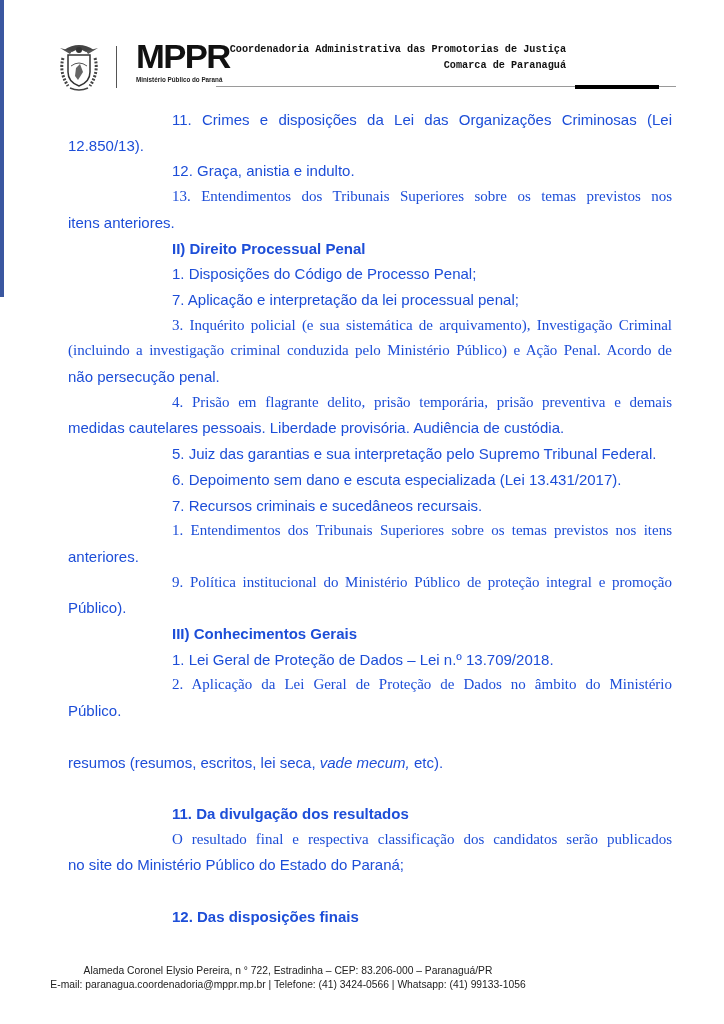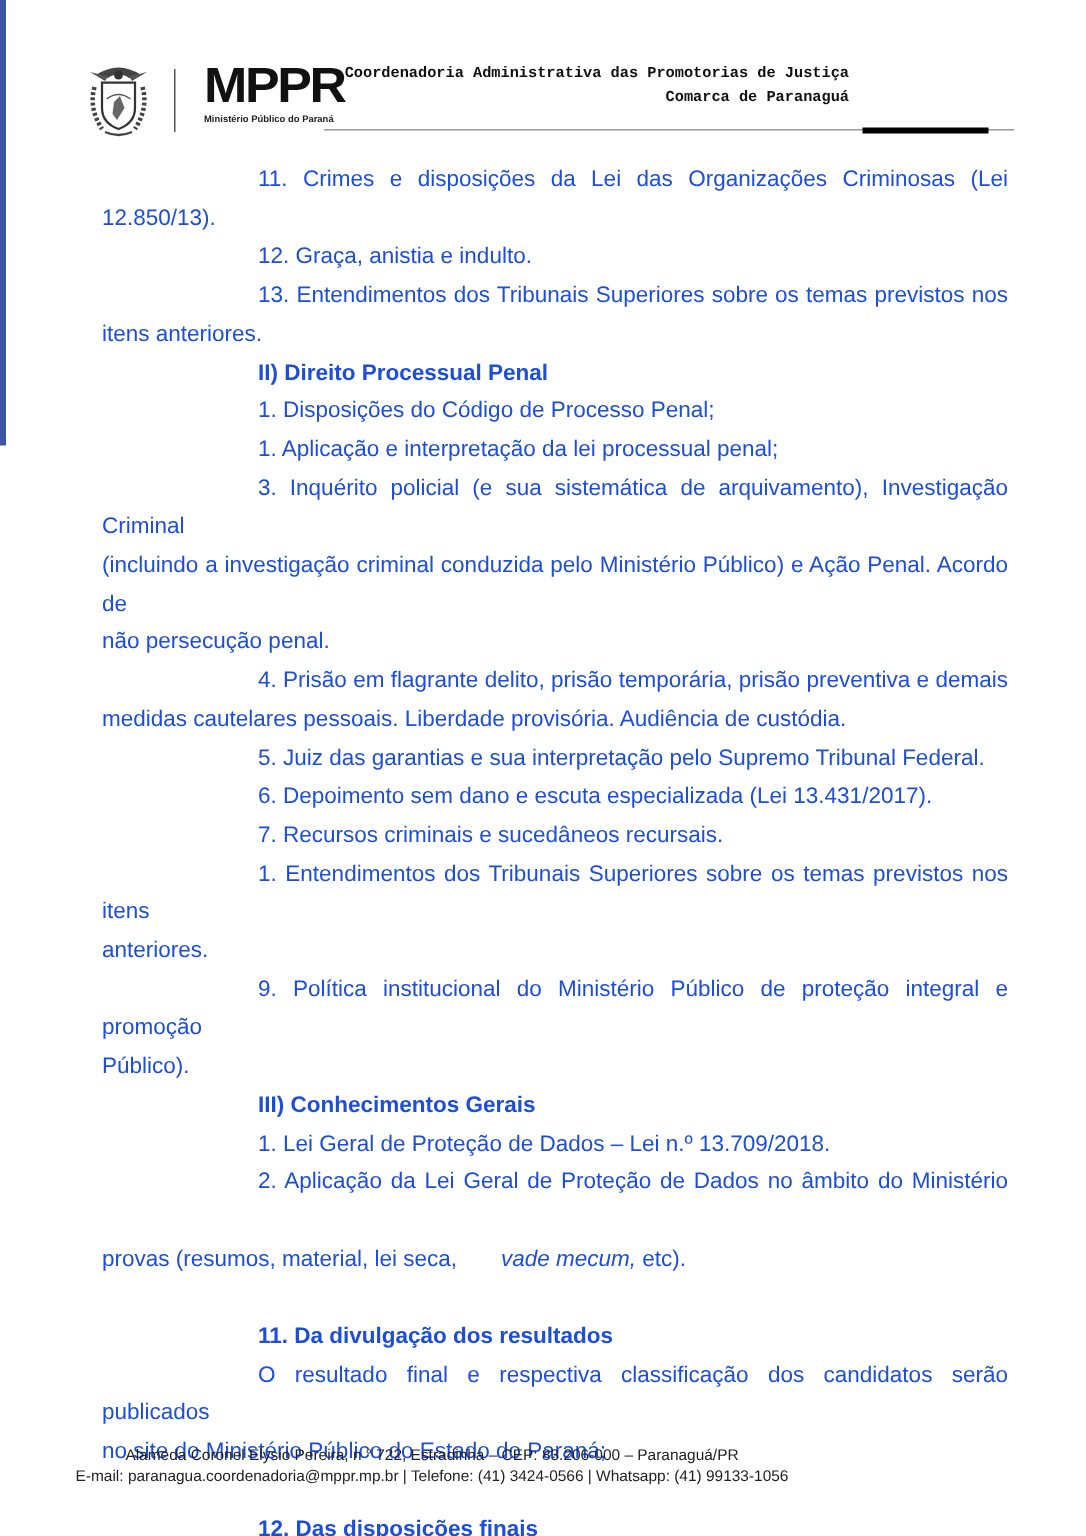--- a/index.html
+++ b/index.html
@@ -15,24 +15,24 @@
   .logo-mppr { font-family: "Liberation Sans", sans-serif; font-weight: 900; font-size: 33px; letter-spacing: -1.5px; color: #111; line-height: 34px; transform: scaleX(1.05); transform-origin: left; }
   .logo-sub { font-family: "Liberation Sans", sans-serif; font-weight: bold; font-size: 6.3px; color: #222; margin-top: 2px; white-space: nowrap; }
 
   .hdr-right { position: absolute; right: 52px; top: 42px; text-align: right; font-family: Liberation Mono, monospace; font-weight: bold; font-size: 10.2px; line-height: 16px; color: #111; }
   .hdr-line { position: absolute; left: 216px; top: 86px; width: 460px; height: 1px; background: #9a9a9a; }
   .hdr-line-thick { position: absolute; left: 575px; top: 84.5px; width: 84px; height: 4px; background: #000; }
 
   .body { position: absolute; left: 68px; top: 107px; width: 604px; font-size: 15px; line-height: 25.7px; color: #1d4ed8; }
   .p { text-align: justify; text-align-last: left; }
   .ind { text-indent: 104px; }
-  .full { text-align: justify; text-align-last: justify; }
+  .full { text-align: justify; text-align-last: justify; font-family: Liberation Serif, serif; }
   .b { font-weight: bold; }
   .gap { height: 25.7px; }
-  .i { font-style: italic; margin-left: 25px; }
+  .i { font-style: italic; }
 
   .footer { position: absolute; left: 0; top: 964px; width: 576px; text-align: center; font-size: 10.3px; line-height: 13.5px; color: #222; }
 </style>
 </head>
 <body>
 
 <div class="side-bar"></div>
 
 <div class="header">
   <svg class="crest" viewBox="0 0 46 50">
@@ -59,40 +59,41 @@
 </div>
 
 <div class="body">
   <div class="p ind">11. Crimes e disposições da Lei das Organizações Criminosas (Lei 12.850/13).</div>
   <div class="p ind">12. Graça, anistia e indulto.</div>
   <div class="p ind full">13. Entendimentos dos Tribunais Superiores sobre os temas previstos nos</div>
   <div class="p">itens anteriores.</div>
 
   <div class="p ind b">II) Direito Processual Penal</div>
   <div class="p ind">1. Disposições do Código de Processo Penal;</div>
-  <div class="p ind">1. Aplicação e interpretação da lei processual penal;</div>
+  <div class="p ind">7. Aplicação e interpretação da lei processual penal;</div>
   <div class="p ind full">3. Inquérito policial (e sua sistemática de arquivamento), Investigação Criminal</div>
   <div class="p full">(incluindo a investigação criminal conduzida pelo Ministério Público) e Ação Penal. Acordo de</div>
   <div class="p">não persecução penal.</div>
   <div class="p ind full">4. Prisão em flagrante delito, prisão temporária, prisão preventiva e demais</div>
   <div class="p">medidas cautelares pessoais. Liberdade provisória. Audiência de custódia.</div>
   <div class="p ind">5. Juiz das garantias e sua interpretação pelo Supremo Tribunal Federal.</div>
   <div class="p ind">6. Depoimento sem dano e escuta especializada (Lei 13.431/2017).</div>
   <div class="p ind">7. Recursos criminais e sucedâneos recursais.</div>
   <div class="p ind full">1. Entendimentos dos Tribunais Superiores sobre os temas previstos nos itens</div>
   <div class="p">anteriores.</div>
   <div class="p ind full">9. Política institucional do Ministério Público de proteção integral e promoção</div>
   <div class="p">Público).</div>
 
   <div class="p ind b">III) Conhecimentos Gerais</div>
   <div class="p ind">1. Lei Geral de Proteção de Dados – Lei n.º 13.709/2018.</div>
   <div class="p ind full">2. Aplicação da Lei Geral de Proteção de Dados no âmbito do Ministério</div>
+  <div class="p">Público.</div>
 
   <div class="gap"></div>
-  <div class="p"><span>provas (resumos, material, lei seca, </span><span class="i">vade mecum,</span><span> etc).</span></div>
+  <div class="p"><span>resumos (resumos, escritos, lei seca, </span><span class="i">vade mecum,</span><span> etc).</span></div>
 
   <div class="gap"></div>
   <div class="p ind b">11. Da divulgação dos resultados</div>
   <div class="p ind full">O resultado final e respectiva classificação dos candidatos serão publicados</div>
   <div class="p">no site do Ministério Público do Estado do Paraná;</div>
 
   <div class="gap"></div>
   <div class="p ind b">12. Das disposições finais</div>
 </div>
 

